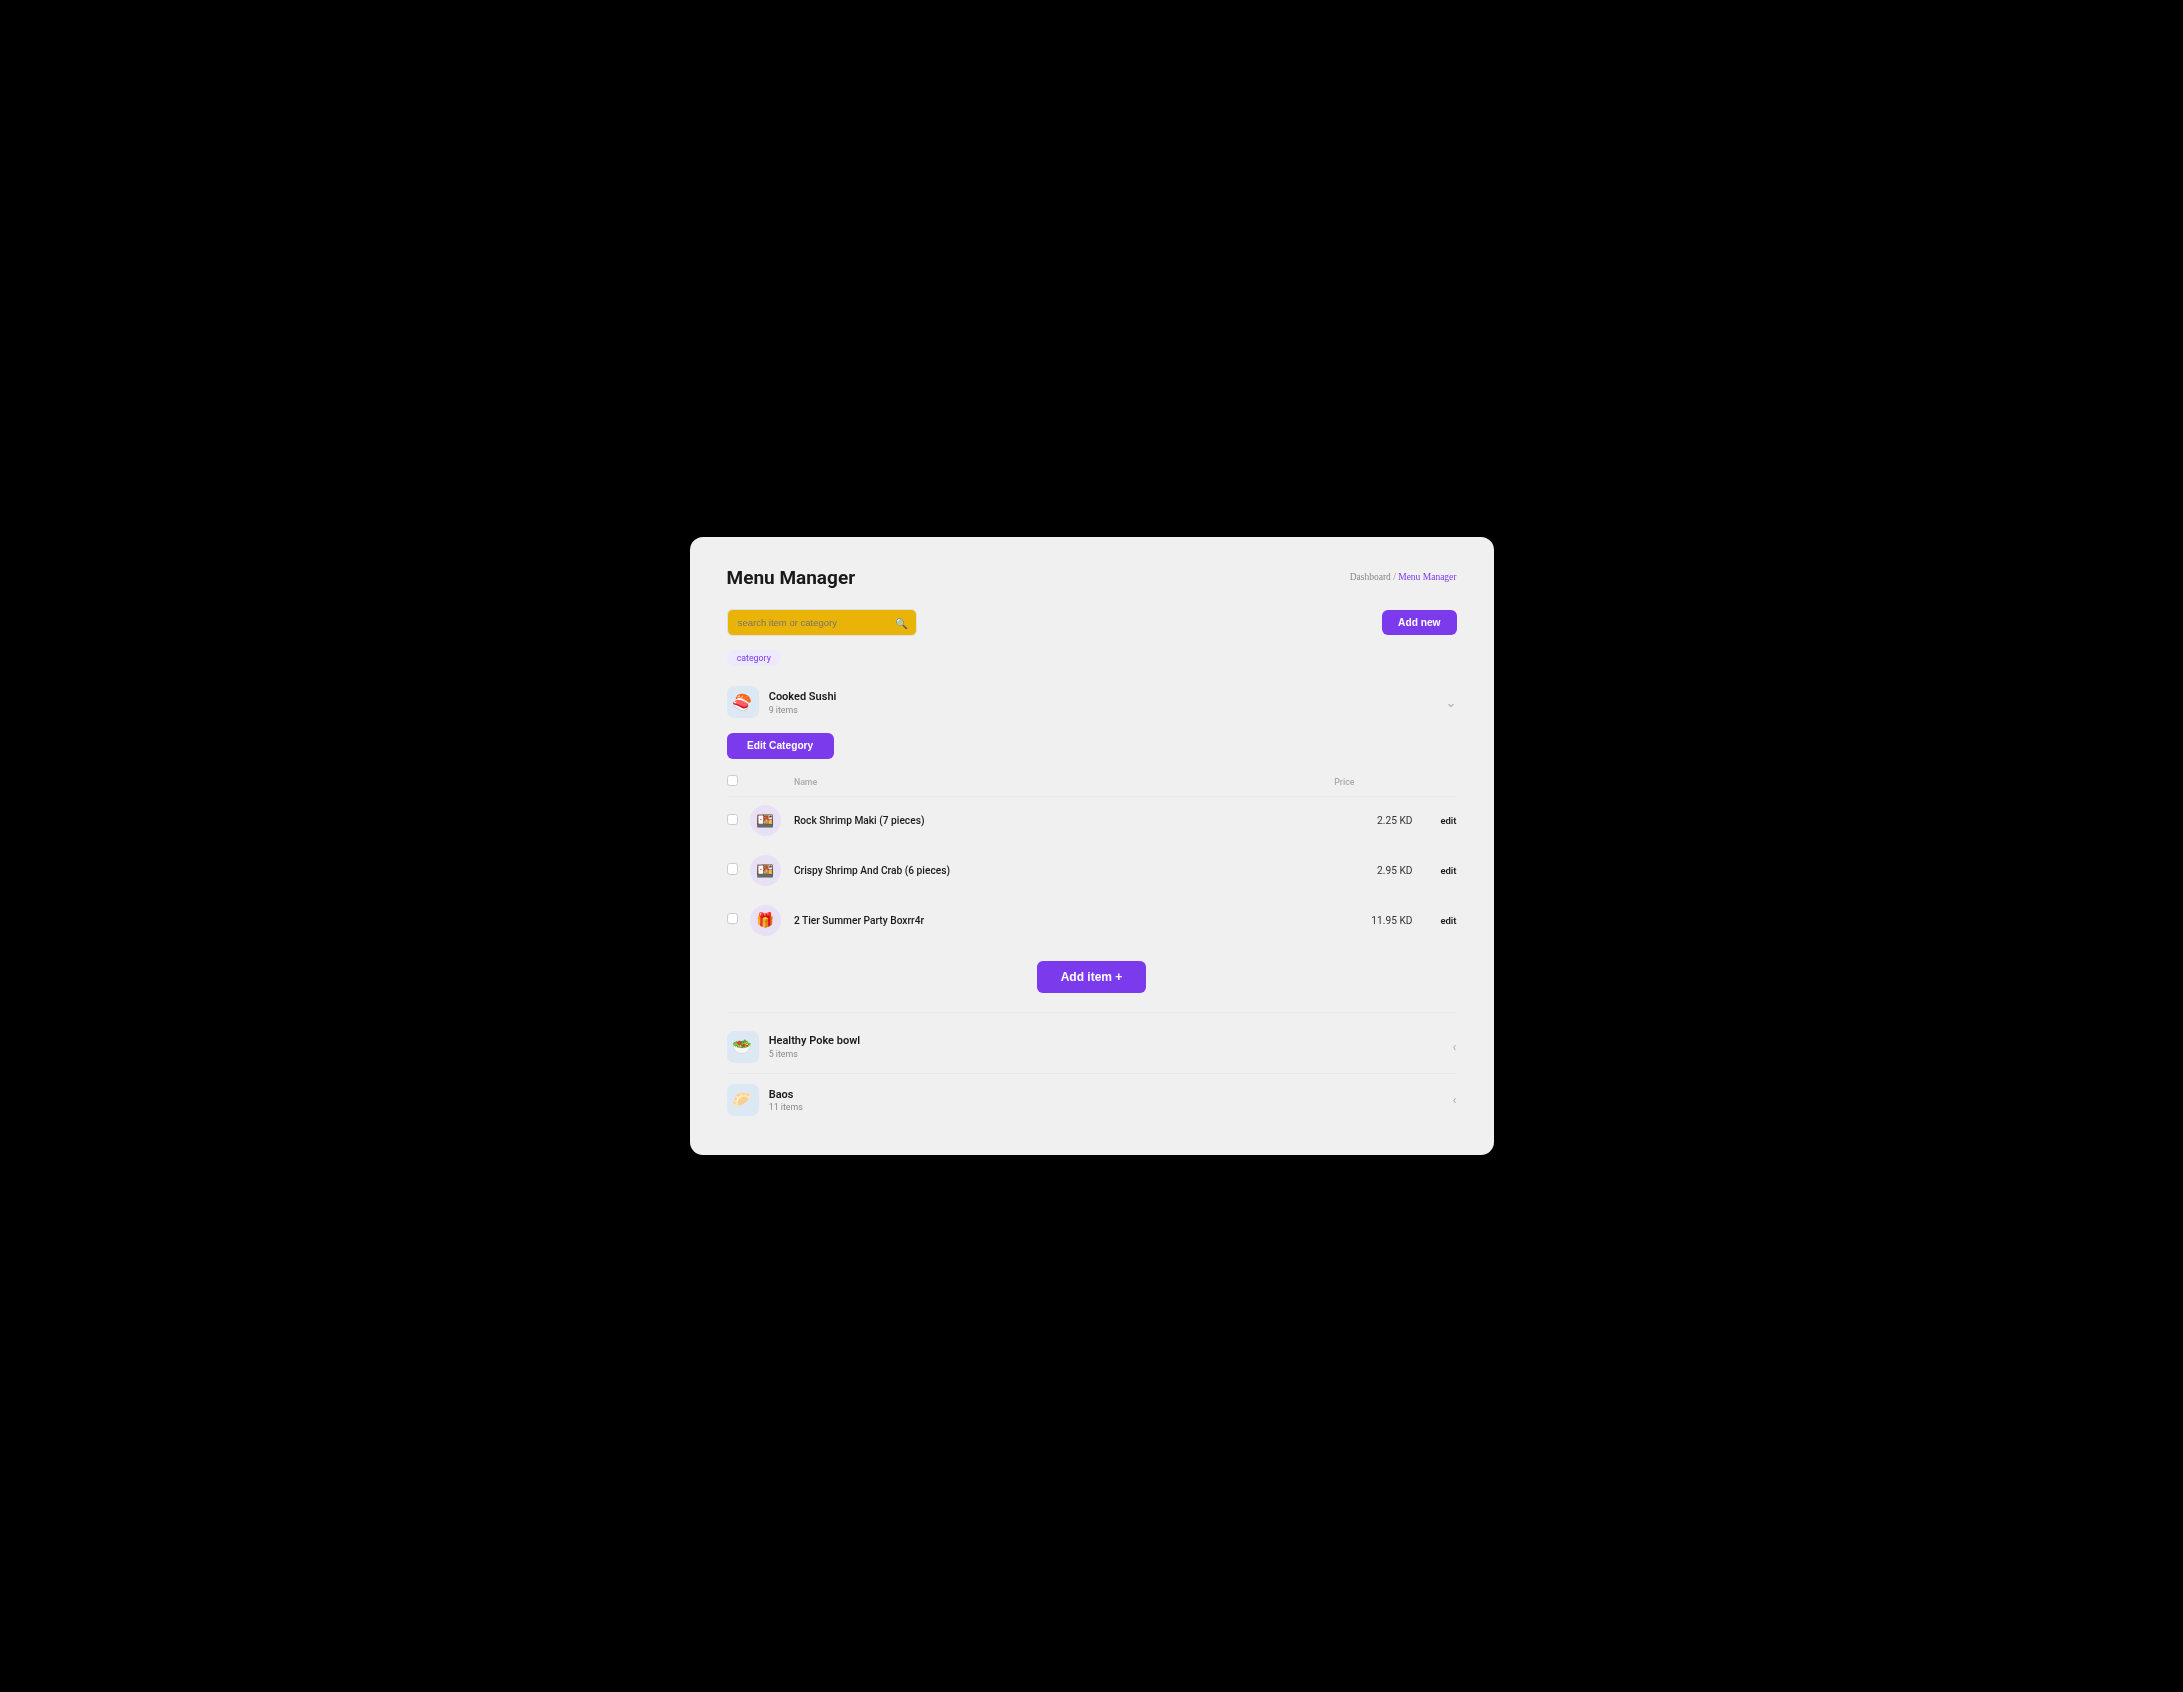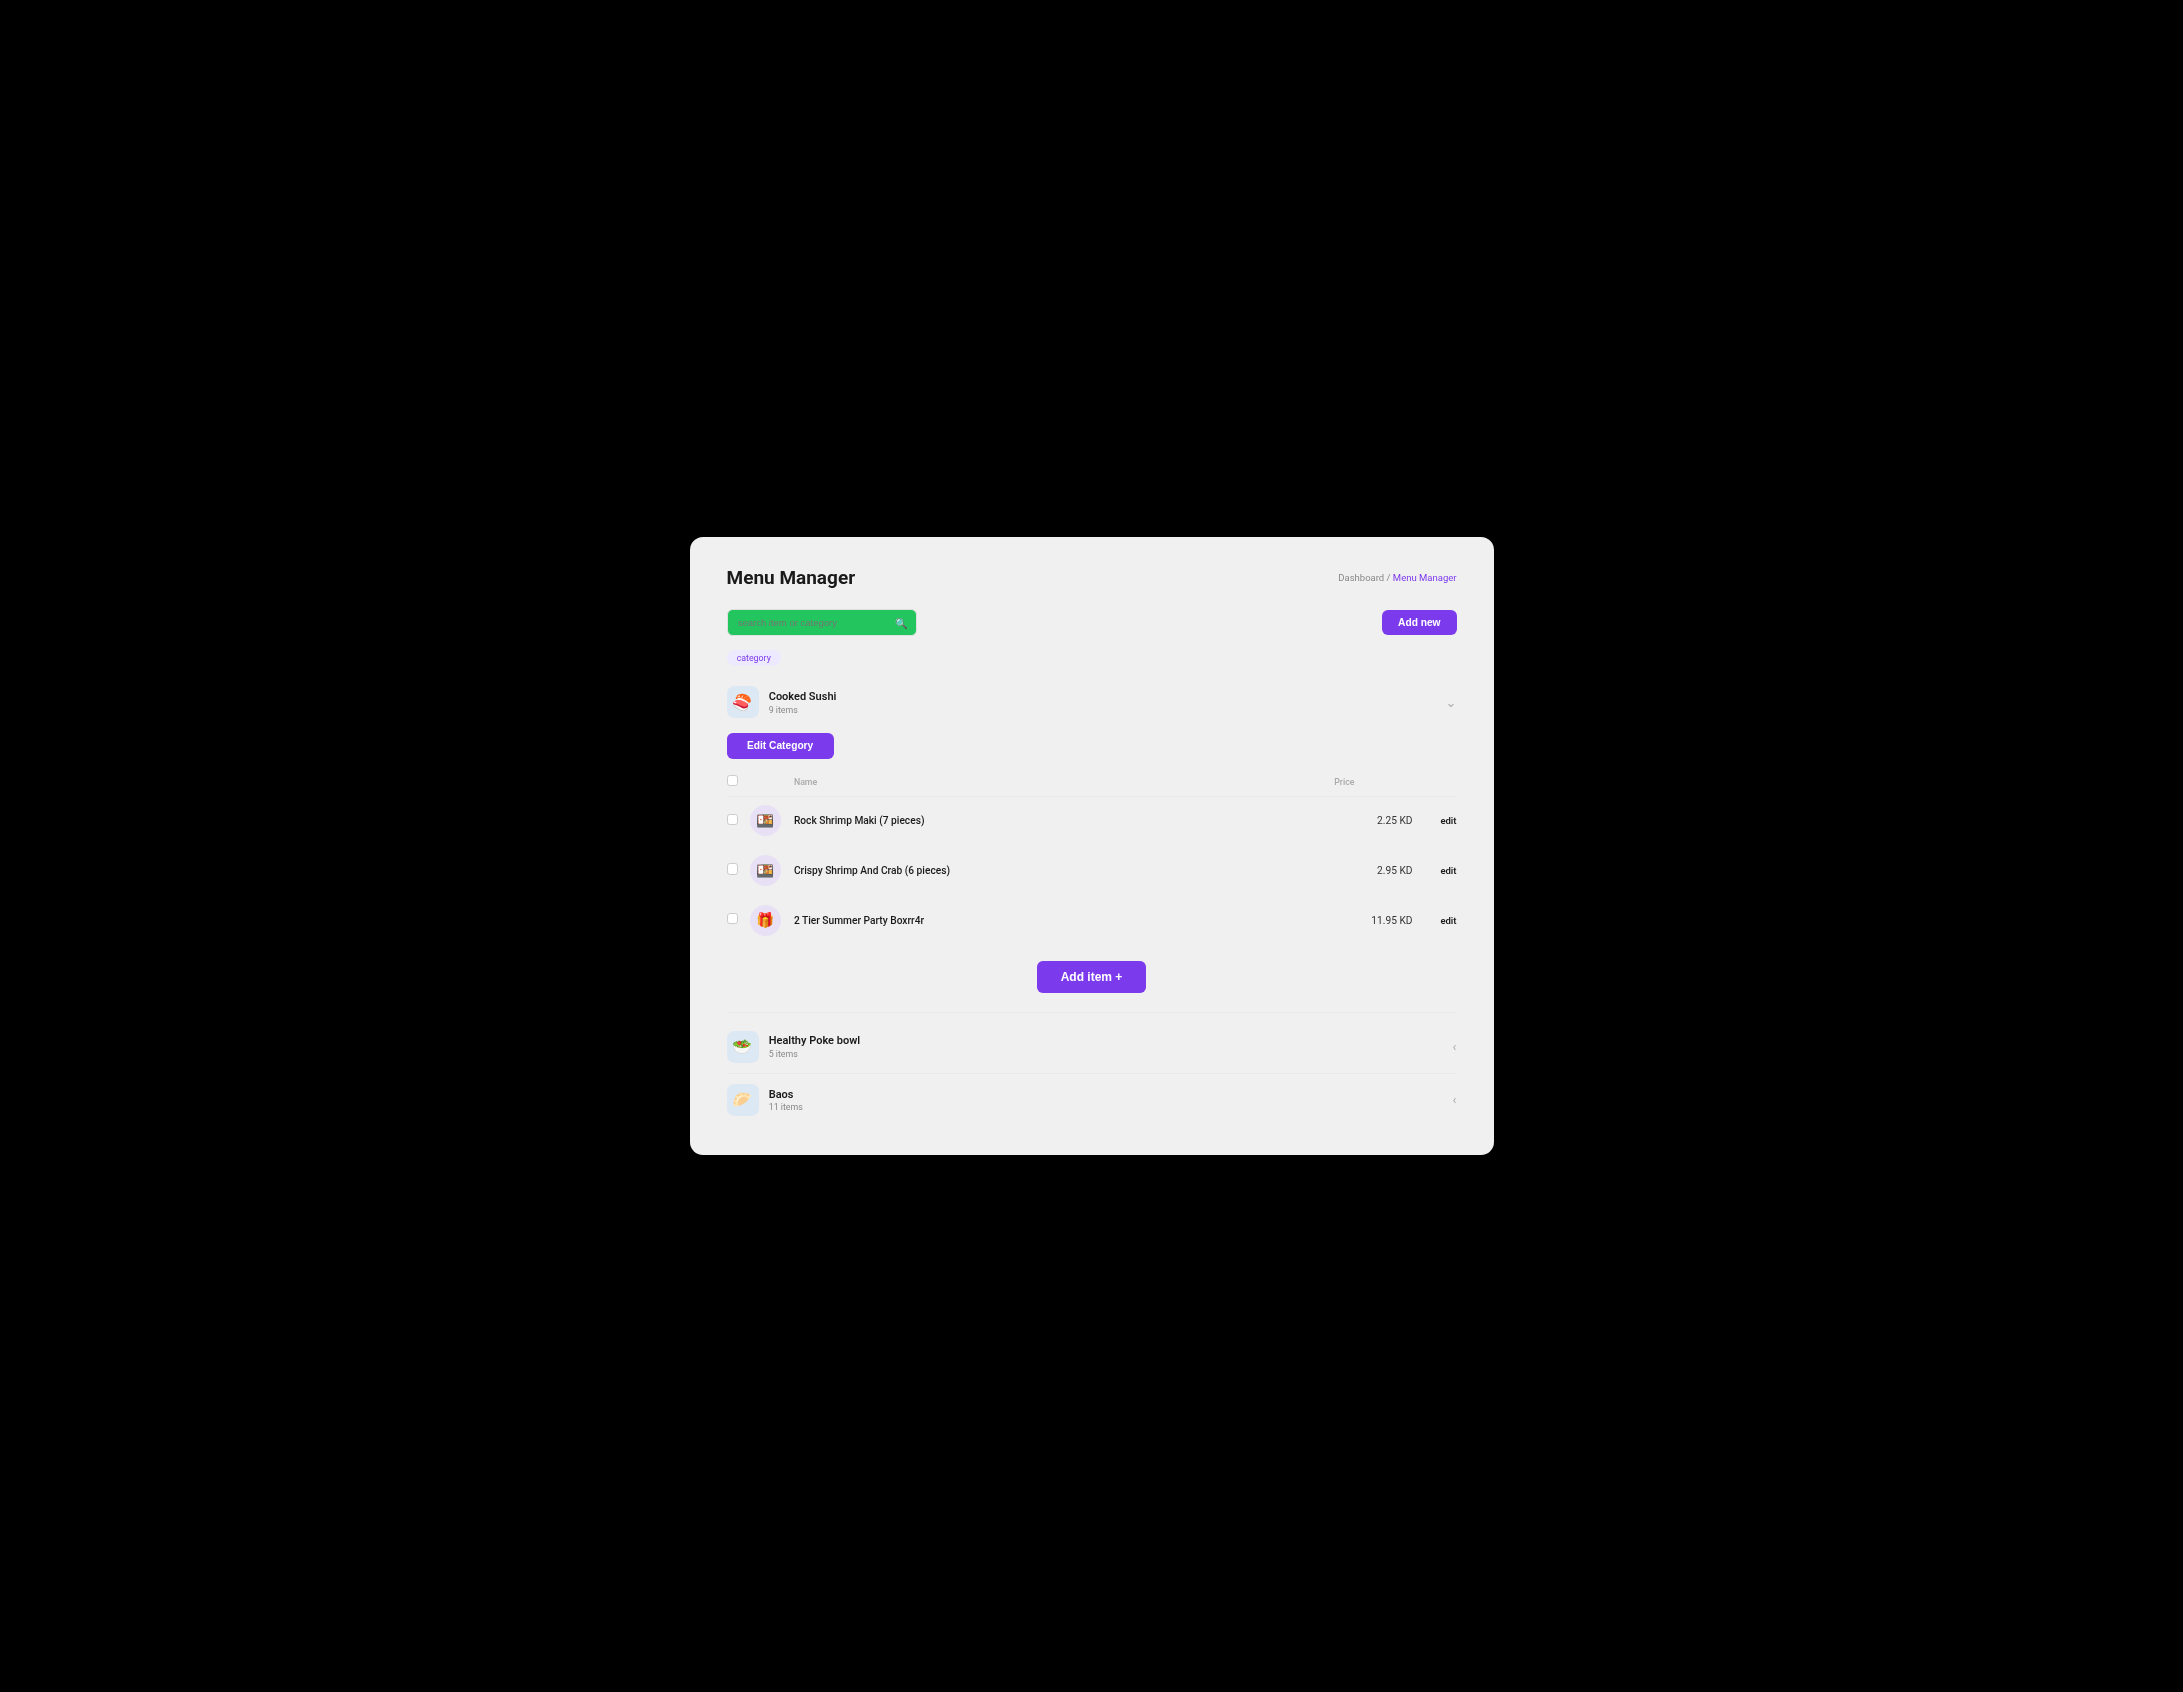--- a/index.html
+++ b/index.html
@@ -26,41 +26,42 @@
       margin-bottom: 20.5px;
     }
     .page-title {
       font-size: 19px;
       font-weight: 700;
       color: #1a1a1a;
     }
     .breadcrumb {
       font-size: 9.5px;
       color: #888;
+      font-family: Liberation Serif, serif;
     }
     .breadcrumb a {
       color: #7c3aed;
       text-decoration: none;
     }
     .toolbar {
       display: flex;
       justify-content: space-between;
       align-items: center;
       margin-bottom: 14.6px;
     }
     .search-wrapper {
       position: relative;
       width: 190px;
     }
     .search-input {
       width: 100%;
       padding: 6.6px 26px 6.6px 10.2px;
       border: 1.1px solid #e0e0e0;
       border-radius: 5.8px;
-      background: #22c55e;
+      background: #eab308;
       font-size: 9.5px;
       color: #555;
       outline: none;
     }
     .search-icon {
       position: absolute;
       right: 8px;
       top: 50%;
       transform: translateY(-50%);
       color: #aaa;

